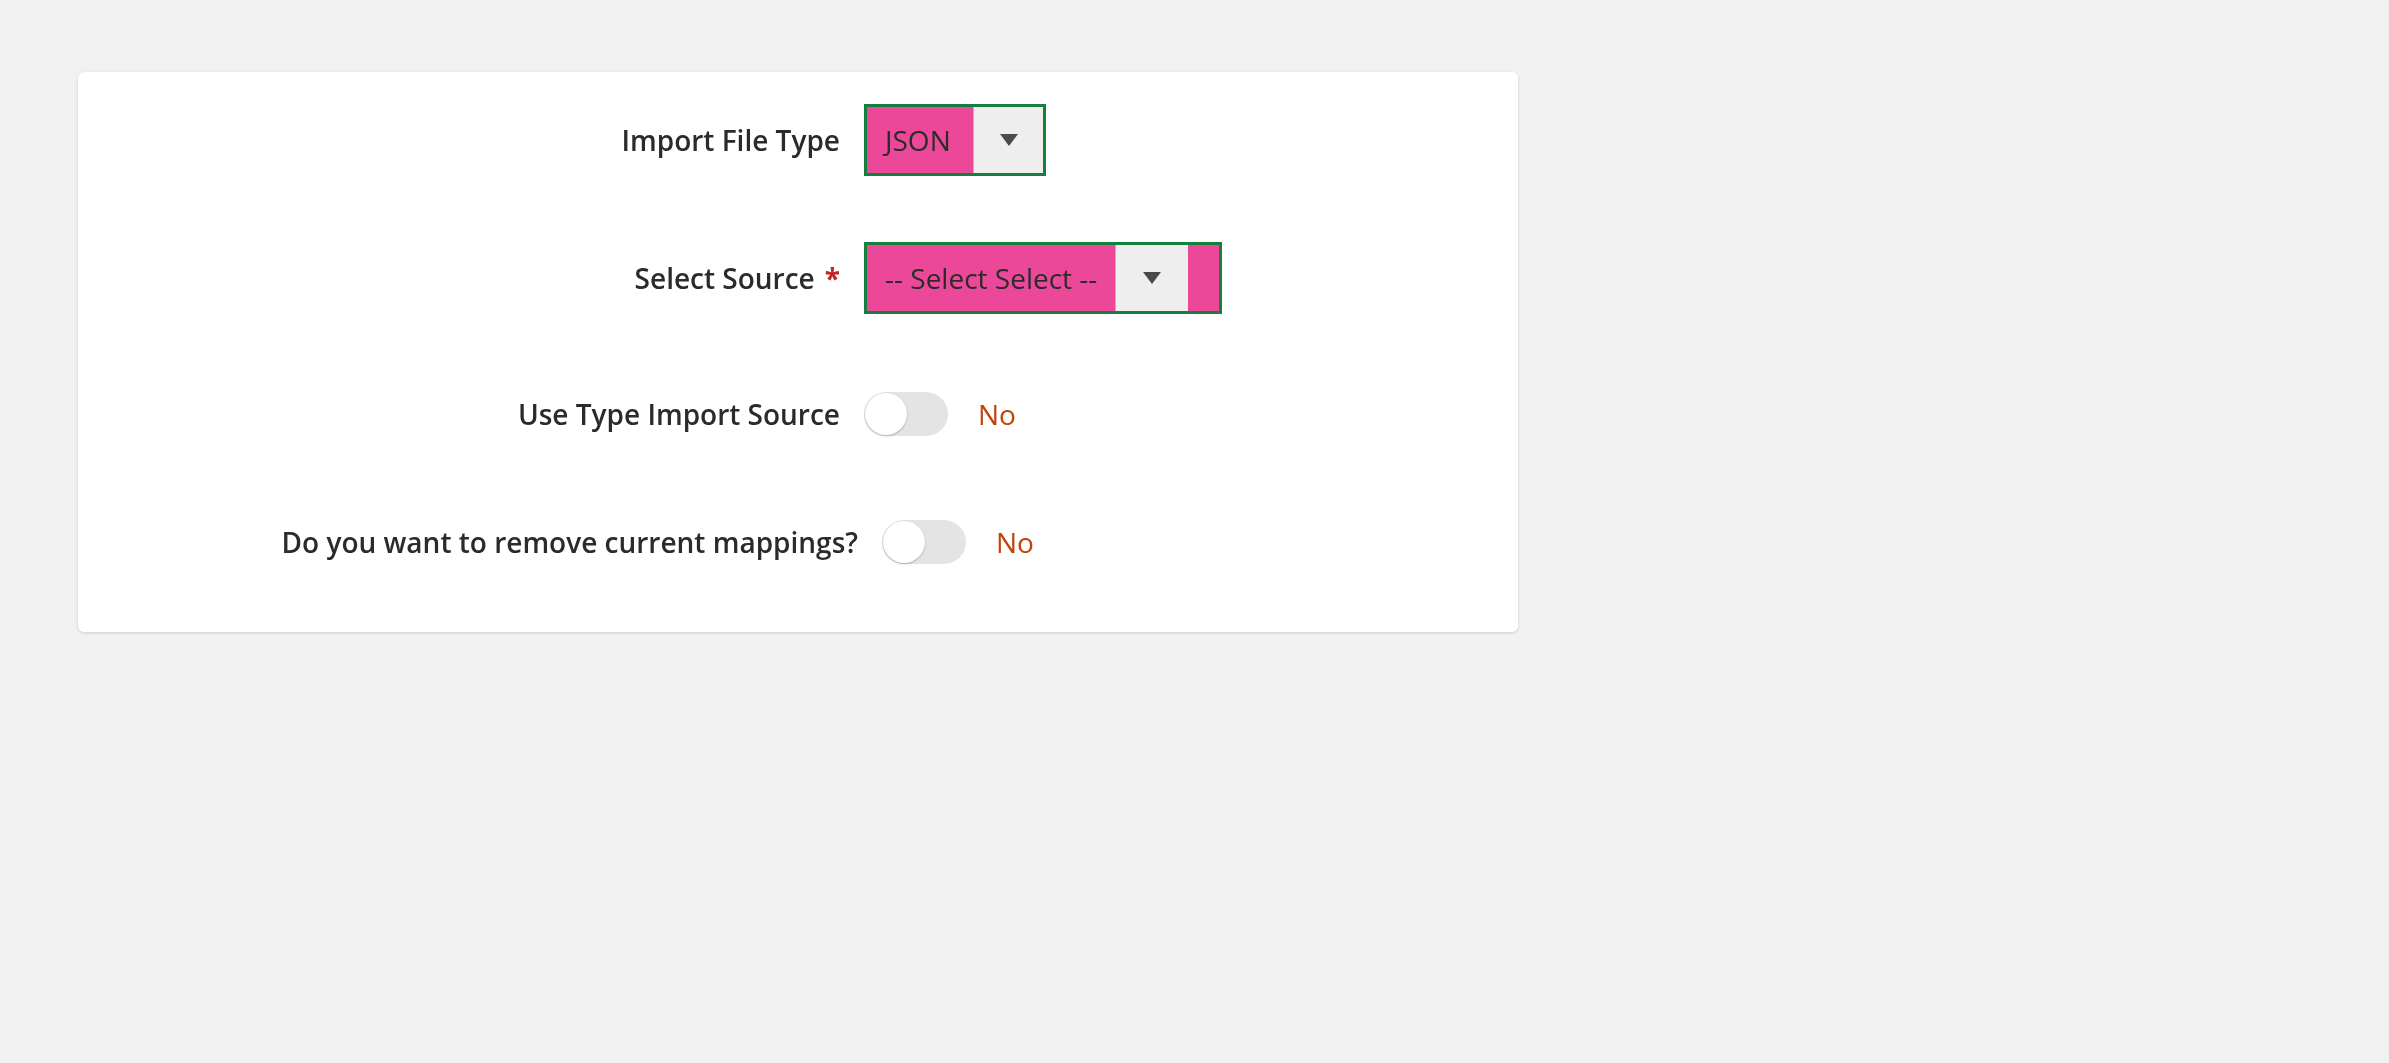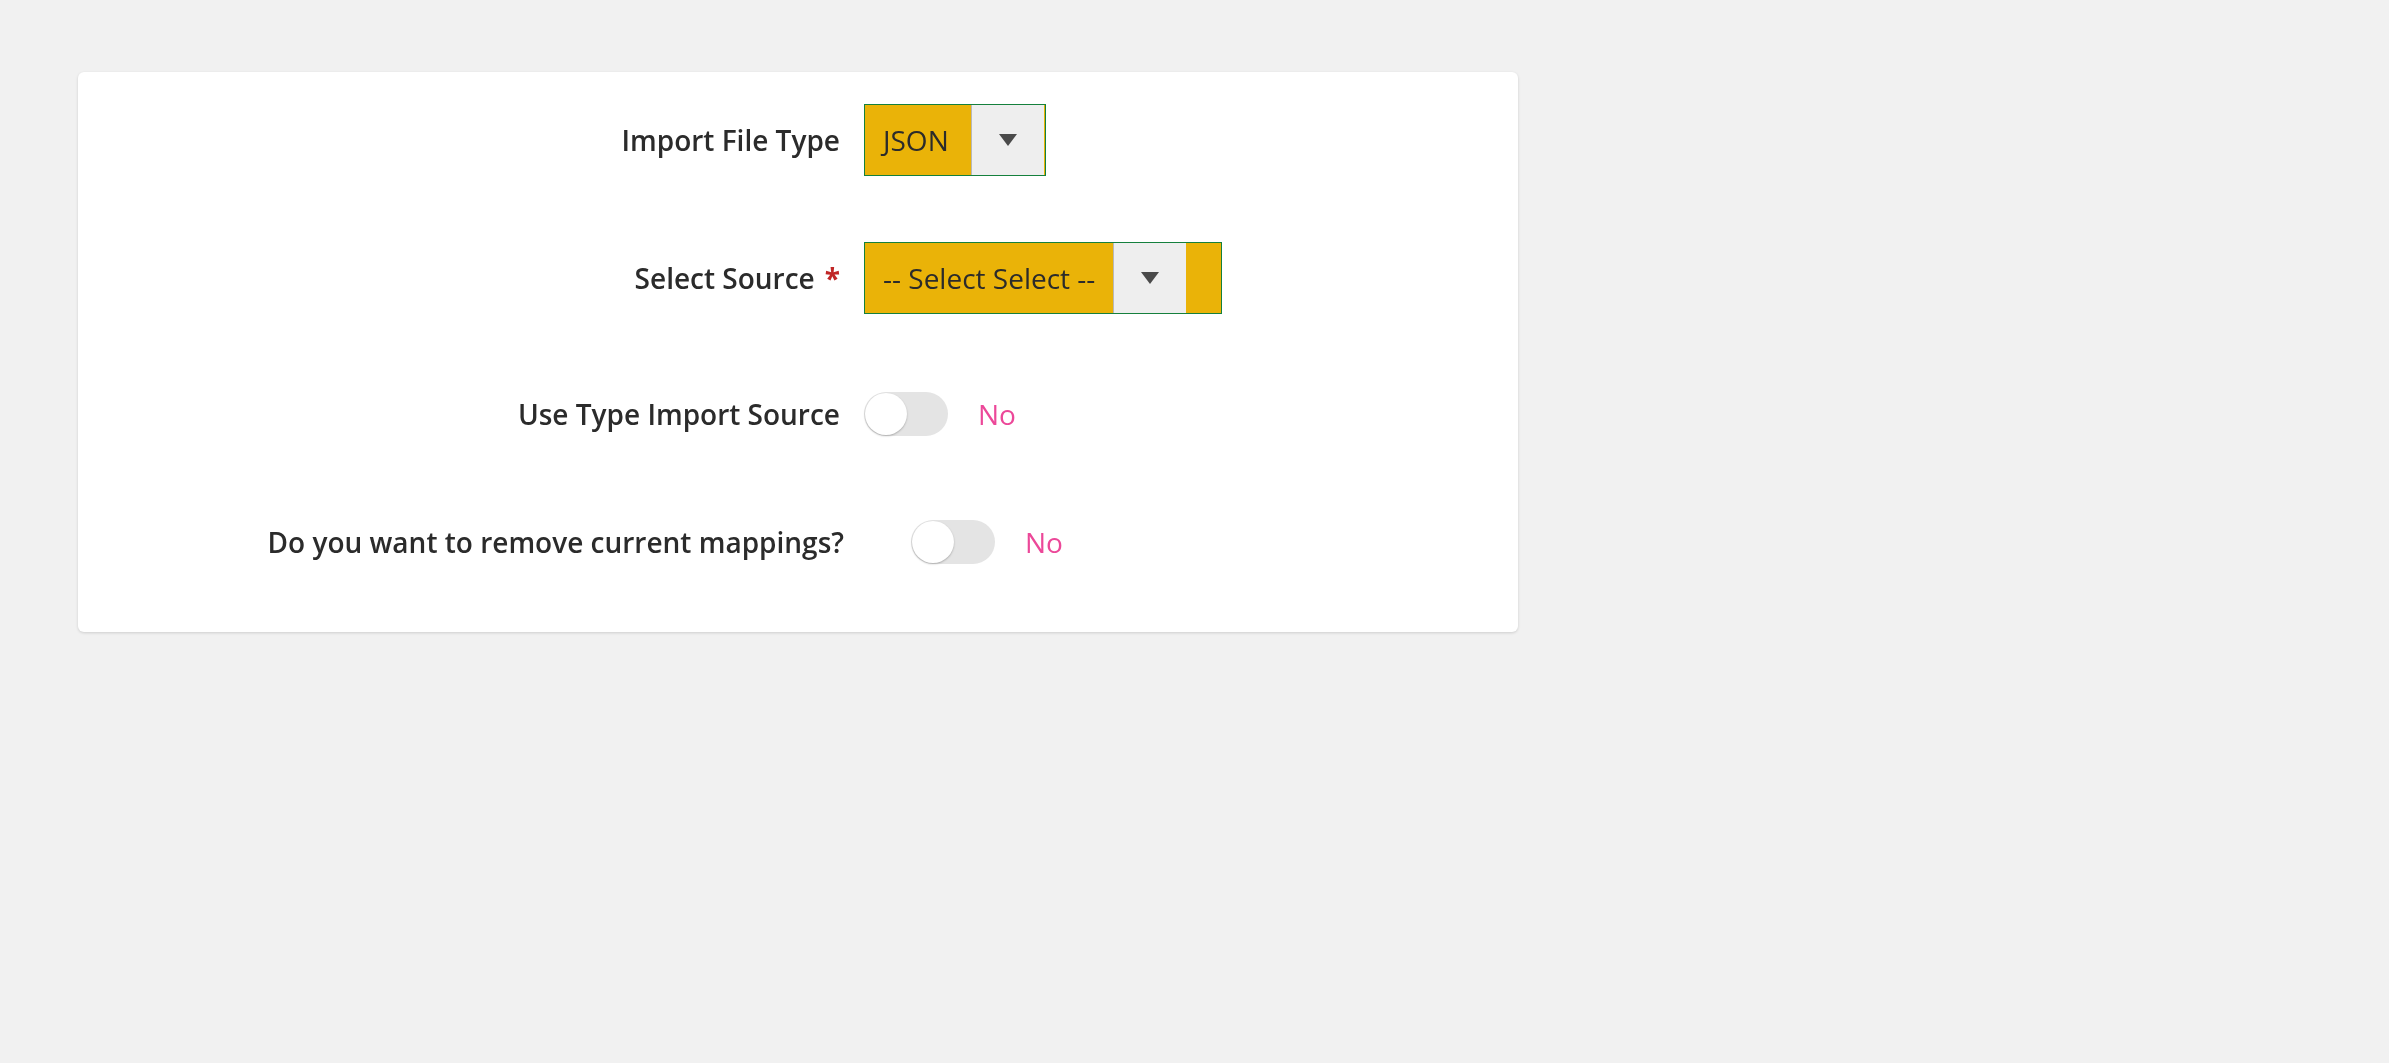--- a/index.html
+++ b/index.html
@@ -51,22 +51,22 @@
     flex: 1;
     display: flex;
     align-items: center;
   }
 
   
   .select {
     display: inline-flex;
     align-items: stretch;
     height: 72px;
-    border: 1px solid #15803d;
-    background: #eab308;
+    border: 3px solid #15803d;
+    background: #ec4899;
     box-sizing: border-box;
   }
   .select .select-value {
     display: flex;
     align-items: center;
     padding: 0 18px;
     font-size: 28px;
     color: #2b2b2b;
     min-width: 70px;
     white-space: nowrap;
@@ -101,28 +101,28 @@
     top: 1px;
     width: 42px;
     height: 42px;
     border-radius: 50%;
     background: #ffffff;
     box-shadow: 0 1px 2px rgba(0,0,0,0.25);
   }
   .toggle-state {
     margin-left: 30px;
     font-size: 28px;
-    color: #ec4899;
+    color: #c2410c;
   }
 
   
   #row-filetype      { position:absolute; left:0; top: 32px;  width:100%; height: 72px; }
   #row-source        { position:absolute; left:0; top: 170px; width:100%; height: 72px; }
   #row-image-source  { position:absolute; left:0; top: 320px; width:100%; height: 44px; }
-  #row-remove-map    { position:absolute; left:4px; top: 430px; width:100%; height: 80px; gap: 43px; }
+  #row-remove-map    { position:absolute; left:18px; top: 430px; width:100%; height: 80px; }
 
   #row-remove-map .label-col { white-space: normal; }
 
   
   #select-filetype { width: 182px; }
   #select-source   { width: 358px; }
 </style>
 </head>
 <body>
 

